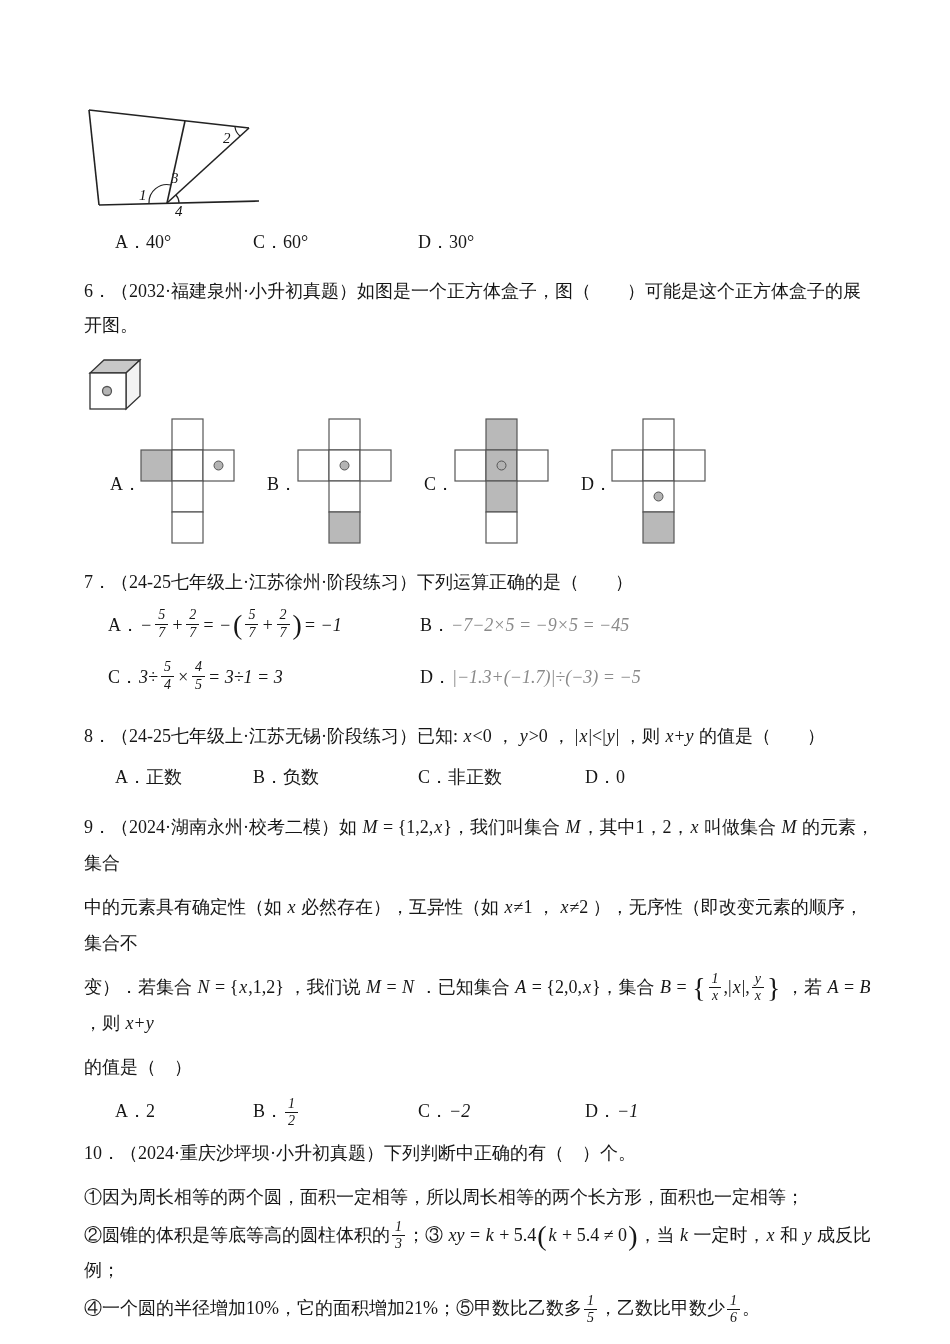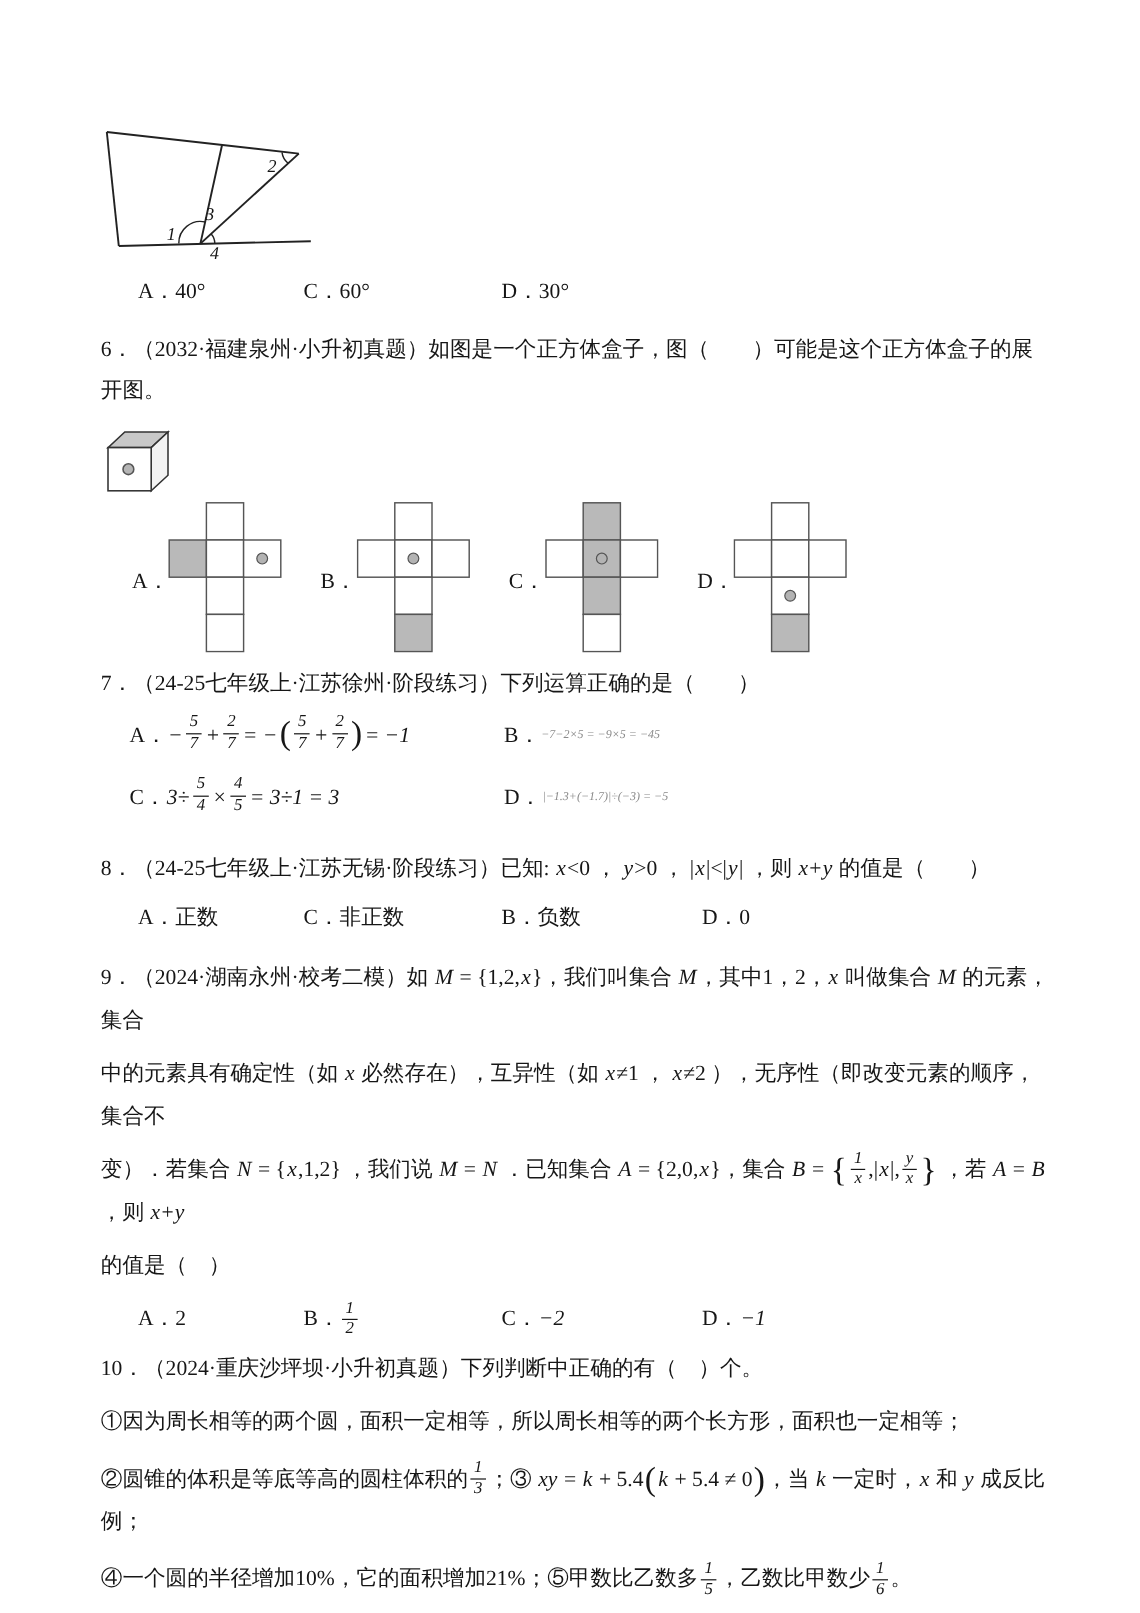--- a/index.html
+++ b/index.html
@@ -16,34 +16,34 @@
   .fden{border-top:1px solid #161616}
   .fig-geo{margin-top:102px;margin-left:3px;height:116px}
   .q5opts{margin-top:8px}
   .opts4{display:grid;grid-template-columns:138px 165px 167px 1fr;margin-left:31px;line-height:32px}
   .optcell{display:block}
   #q6text{margin-top:16px}
   .cube{margin-top:12px;height:58px}
   .nets{display:flex;align-items:center;margin-top:6px;margin-left:26px}
   .netgroup{display:flex;align-items:center;margin-right:32px}
   .netlabel{width:30px}
-  #q7text{margin-top:3px}
+  #q7text{margin-top:16px}
   .opts2{display:grid;grid-template-columns:312px 1fr;margin-left:24px;align-items:center;min-height:52px}
   .opt7{display:flex;align-items:center}
   .mathwrap{display:inline-flex;align-items:center;flex-wrap:wrap}
-  .dim{color:#8a8a8a;font-size:10px}
+  .dim{color:#8a8a8a;font-size:18px}
   .dim .mi{color:#8a8a8a}
   #q8line{margin-top:16px}
   .q8opts{margin-top:8px}
   .q9l{margin-top:8px;line-height:36px}
   #q9l1{margin-top:16px}
   .q9opts{margin-top:10px}
   #q10l1{margin-top:6px}
   #q10l2{margin-top:10px}
-  #q10l3,#q10l4{margin-top:14px}
+  #q10l3,#q10l4{margin-top:4px}
 </style>
 </head>
 <body>
 
 <div class="page">
 
   <div class="fig-geo">
     <svg width="185" height="116" viewBox="0 0 185 116">
       <g fill="none" stroke="#222" stroke-width="1.6">
         <path d="M2,8 L162,26"></path>
@@ -195,22 +195,22 @@
       <span>D．</span>
       <span class="mathwrap dim">
           <span class="mi">|−1.3+(−1.7)|÷(−3) = −5</span>
         </span>
     </span>
   </div>
 
   <p class="line" id="q8line"><span class="mt">8．（24-25七年级上·江苏无锡·阶段练习）已知: </span><span class="mi">x</span><span class="mt">&lt;0 ， </span><span class="mi">y</span><span class="mt">&gt;0 ， |</span><span class="mi">x</span><span class="mt">|&lt;|</span><span class="mi">y</span><span class="mt">| ，则 </span><span class="mi">x</span><span class="mt">+</span><span class="mi">y</span><span class="mt"> 的值是（　　）</span></p>
   <div class="opts4 q8opts">
     <span class="optcell"><span class="mt">A．正数</span></span>
+    <span class="optcell"><span class="mt">B．负数</span></span>
     <span class="optcell"><span class="mt">C．非正数</span></span>
-    <span class="optcell"><span class="mt">B．负数</span></span>
     <span class="optcell"><span class="mt">D．0</span></span>
   </div>
 
   <p class="line q9l" id="q9l1"><span class="mt">9．（2024·湖南永州·校考二模）如 </span><span class="mi">M</span><span class="mt"> = {1,2,</span><span class="mi">x</span><span class="mt">}，我们叫集合 </span><span class="mi">M</span><span class="mt">，其中1，2，</span><span class="mi">x</span><span class="mt"> 叫做集合 </span><span class="mi">M</span><span class="mt"> 的元素，集合</span></p>
   <p class="line q9l"><span class="mt">中的元素具有确定性（如 </span><span class="mi">x</span><span class="mt"> 必然存在），互异性（如 </span><span class="mi">x</span><span class="mt">≠1 ， </span><span class="mi">x</span><span class="mt">≠2 ），无序性（即改变元素的顺序，集合不</span></p>
   <p class="line q9l"><span class="mt">变）．若集合 </span><span class="mi">N</span><span class="mt"> = {</span><span class="mi">x</span><span class="mt">,1,2} ，我们说 </span><span class="mi">M</span><span class="mt"> = </span><span class="mi">N</span><span class="mt"> ．已知集合 </span><span class="mi">A</span><span class="mt"> = {2,0,</span><span class="mi">x</span><span class="mt">}，集合 </span><span class="mi">B</span><span class="mt"> = </span><span class="bigbr">{</span><span class="frac">
         <span class="fnum">1</span>
         <span class="fden">x</span>
       </span><span class="mt">,|</span><span class="mi">x</span><span class="mt">|,</span><span class="frac">
         <span class="fnum">y</span>

